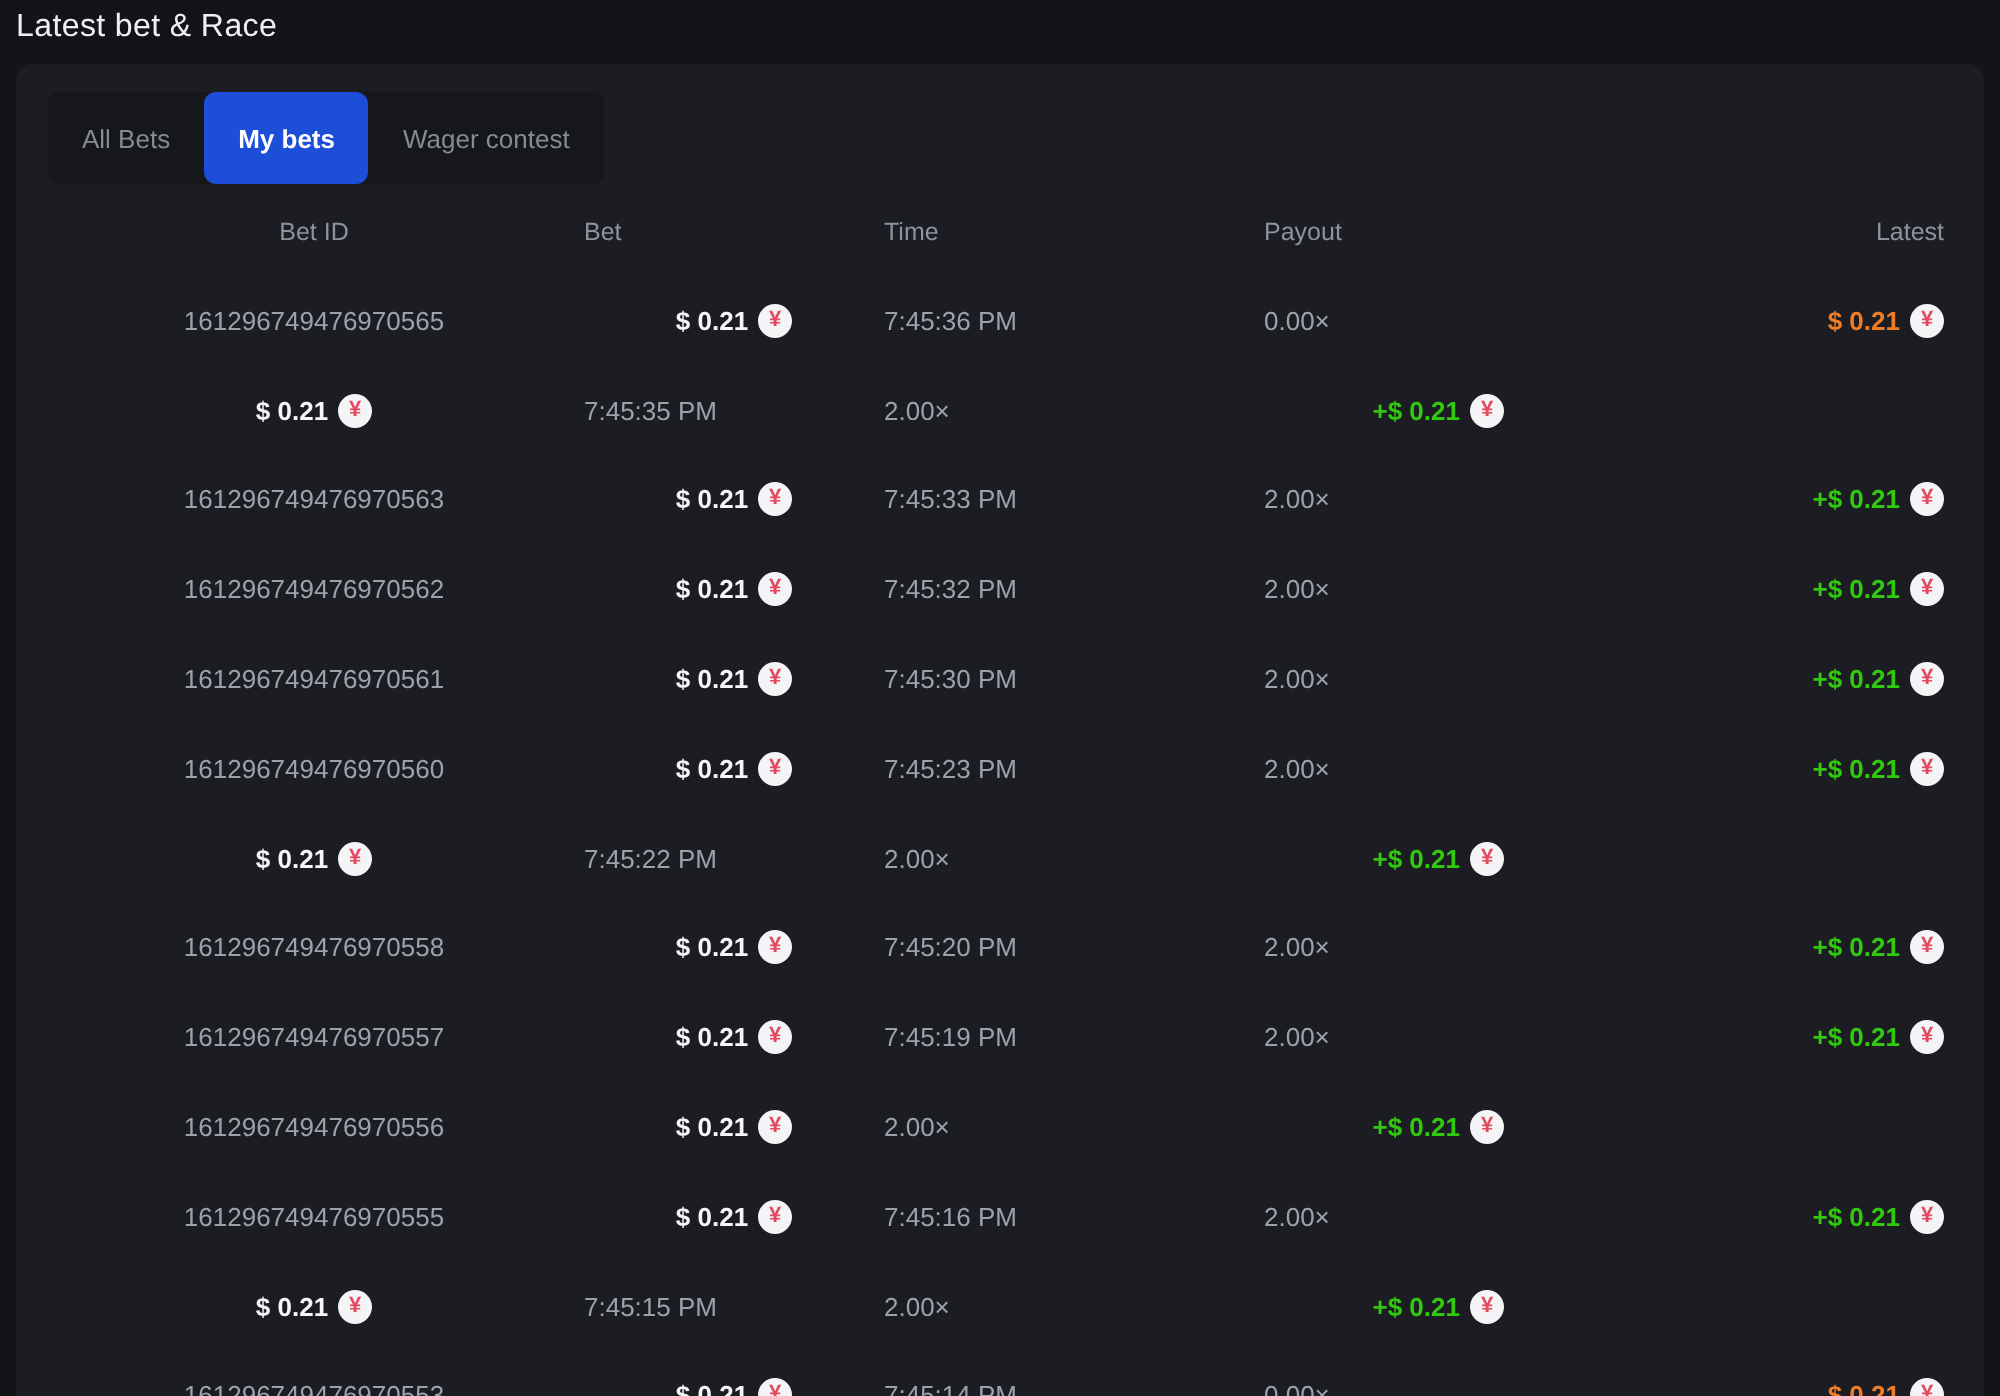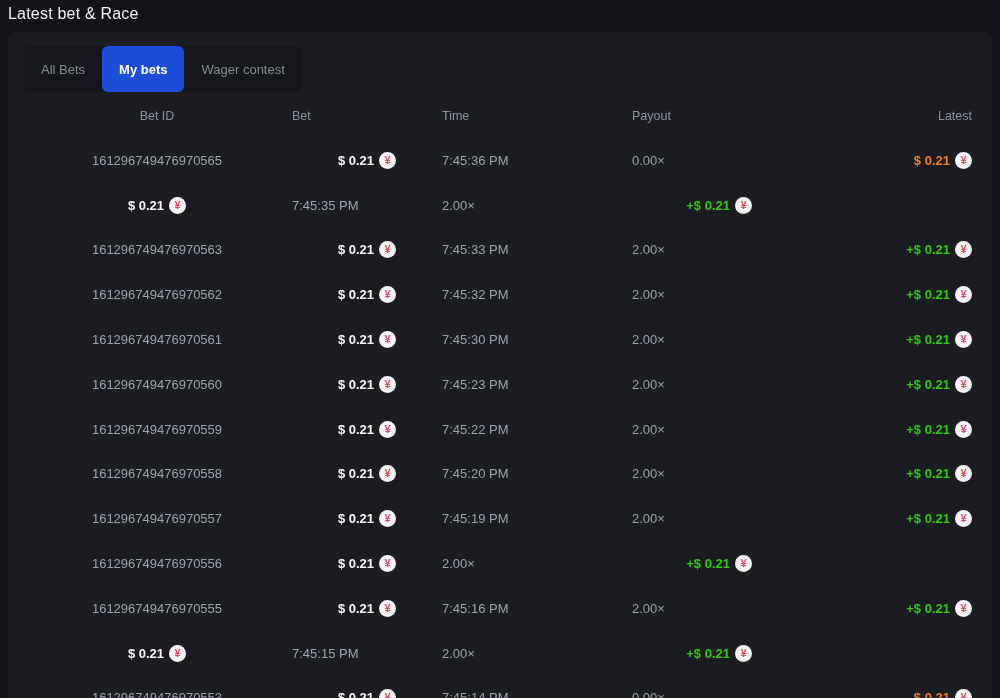--- a/index.html
+++ b/index.html
@@ -185,21 +185,20 @@
           <span class="coin">¥</span>
         </div>
         <div class="cell c-center">7:45:23 PM</div>
         <div class="cell c-center">2.00×</div>
         <div class="cell profit-cell profit-win">
           <span>+$ 0.21</span>
           <span class="coin">¥</span>
         </div>
       </div>
       <div class="grid-row">
-        <div class="cell c-left">161296749476970559</div>
         <div class="cell bet-cell">
           <span>$ 0.21</span>
           <span class="coin">¥</span>
         </div>
         <div class="cell c-center">7:45:22 PM</div>
         <div class="cell c-center">2.00×</div>
         <div class="cell profit-cell profit-win">
           <span>+$ 0.21</span>
           <span class="coin">¥</span>
         </div>

